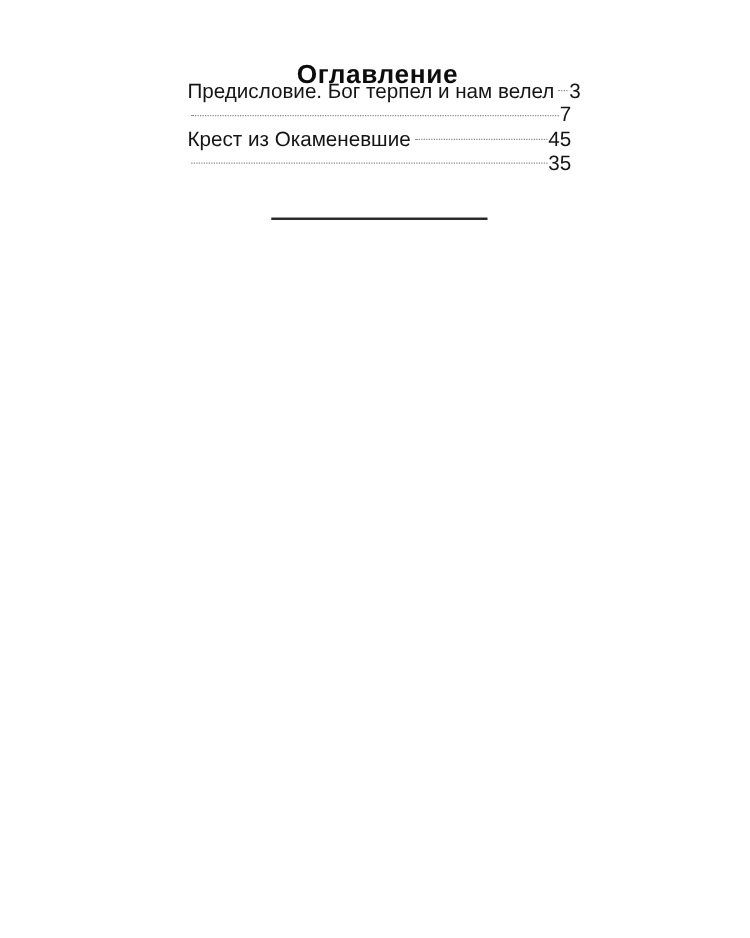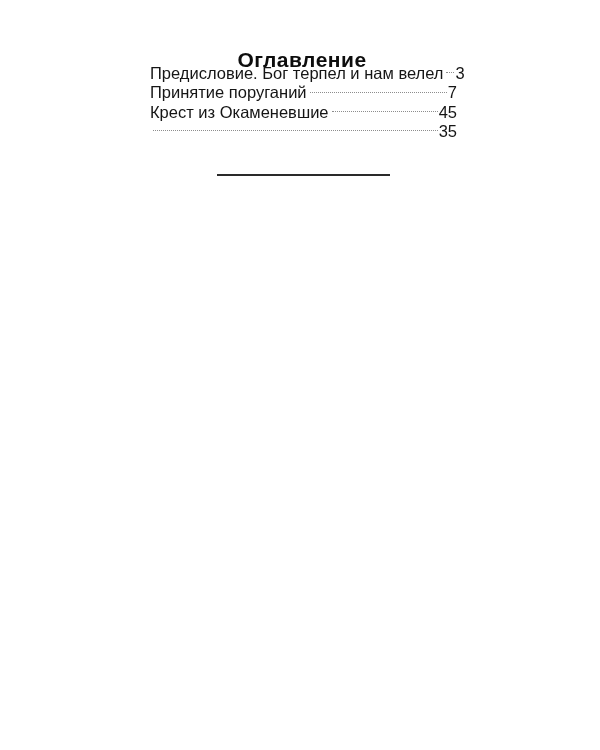--- a/index.html
+++ b/index.html
@@ -74,21 +74,20 @@
 
   <div class="toc-list">
 
     <div class="toc-row">
       <span class="toc-label">Предисловие. Бог терпел и нам велел</span>
       <span class="toc-leader"></span>
       <span class="toc-page">3</span>
     </div>
 
     <div class="toc-row">
-      <span class="toc-label">Принятие поруганий</span>
       <span class="toc-leader"></span>
       <span class="toc-page">7</span>
     </div>
 
     <div class="toc-row">
       <span class="toc-label">Крест из Окаменевшие</span>
       <span class="toc-leader"></span>
       <span class="toc-page">45</span>
     </div>
 

